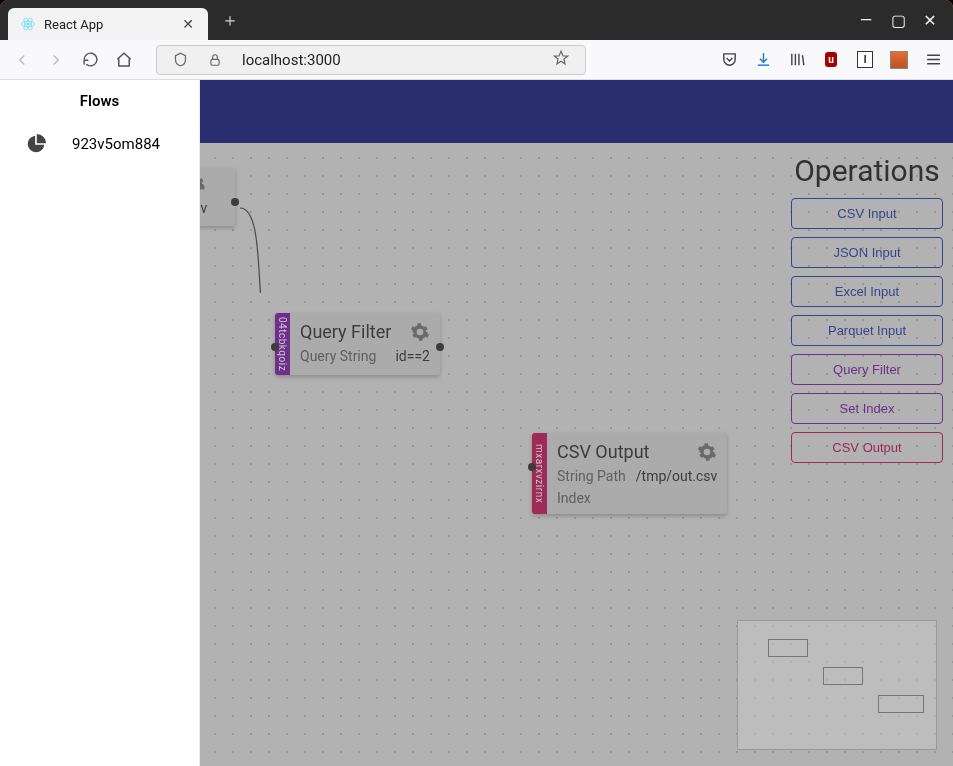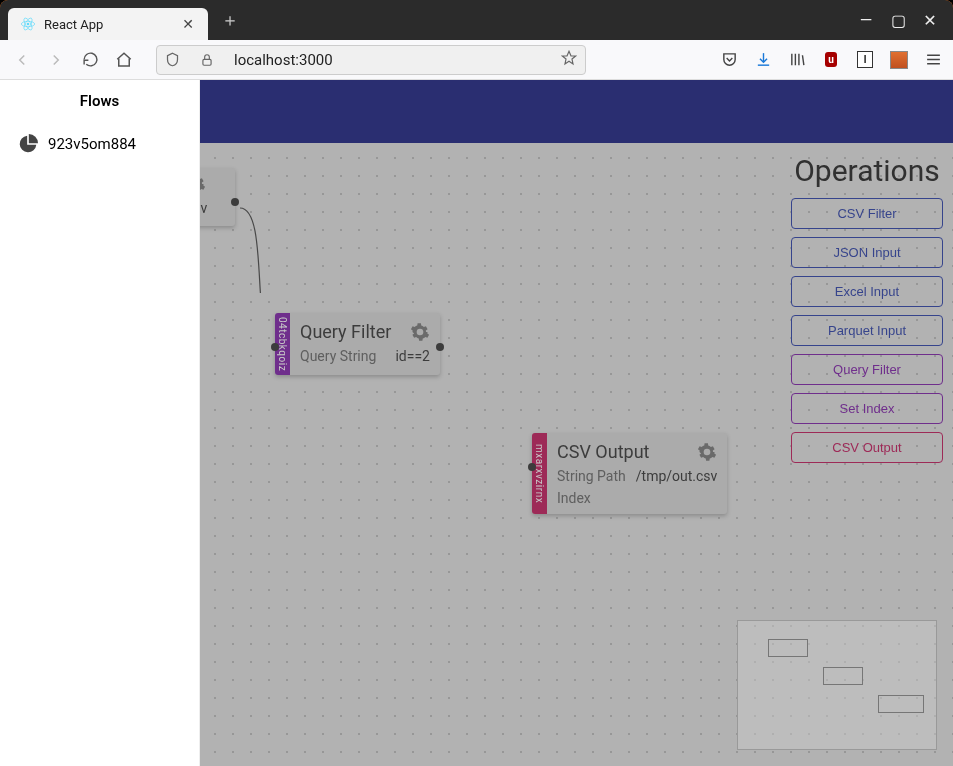--- a/index.html
+++ b/index.html
@@ -13,36 +13,36 @@
   .tab-title { font-size: 13px; flex: 1; }
   .tab-close { width: 16px; height: 16px; display: flex; align-items: center; justify-content: center; cursor: pointer; font-size: 14px; color: #444; }
   .tab-add { width: 28px; height: 28px; display: flex; align-items: center; justify-content: center; color: #ccc; margin-left: 8px; cursor: pointer; font-size: 18px; }
   .titlebar-spacer { flex: 1; }
   .window-controls { display: flex; gap: 18px; color: #eee; padding: 0 8px; }
   .window-controls span { cursor: pointer; width: 14px; text-align: center; }
   
   .toolbar { height: 40px; background: #f9f9fb; display: flex; align-items: center; padding: 0 10px; gap: 10px; border-bottom: 1px solid #ddd; }
   .nav-btn { width: 24px; height: 24px; display: flex; align-items: center; justify-content: center; cursor: pointer; color: #555; }
   .nav-btn.disabled { color: #bbb; cursor: default; }
-  .urlbar { flex: 1; max-width: 430px; margin-left: 10px; height: 30px; background: #f0f0f0; border: 1px solid #ccc; border-radius: 4px; display: flex; align-items: center; padding: 0 8px; gap: 20px; }
+  .urlbar { flex: 1; max-width: 430px; margin-left: 10px; height: 30px; background: #f0f0f0; border: 1px solid #ccc; border-radius: 4px; display: flex; align-items: center; padding: 0 16px; gap: 20px; }
   .urlbar .url-text { font-size: 15px; color: #222; }
   .urlbar .star { margin-left: auto; color: #666; cursor: pointer; }
   .toolbar-right { display: flex; gap: 14px; margin-left: auto; align-items: center; color: #444; }
   .toolbar-icon { width: 20px; height: 20px; display: flex; align-items: center; justify-content: center; cursor: pointer; }
   .ublock { background: #a60000; color: white; border-radius: 3px; font-size: 10px; font-weight: bold; padding: 2px 3px; }
   .instapaper { background: #fff; border: 1px solid #333; color: #333; font-size: 11px; font-weight: bold; padding: 1px 5px; }
   .monkey { width: 18px; height: 18px; background: linear-gradient(#e07030, #c05020); border: 1px solid #888; }
   
   
   .page { flex: 1; background: #fff; position: relative; overflow: hidden; }
   .app-header { position: absolute; left: 0; right: 0; top: 0; height: 63px; background: #2a2e71; }
   
   .sidebar { position: absolute; left: 0; top: 0; width: 200px; height: 100%; background: #fff; z-index: 5; border-right: 1px solid #eee; }
   .sidebar-title { font-size: 15px; font-weight: 600; text-align: center; padding: 12px 0; }
-  .sidebar-item { display: flex; align-items: center; padding: 12px 18px; cursor: pointer; }
+  .sidebar-item { display: flex; align-items: center; gap: 16px; padding: 12px 26px; cursor: pointer; }
   .sidebar-item .pie-icon { width: 20px; height: 20px; color: #444; }
   .sidebar-item-label { font-size: 15px; margin-left: 10px; }
   
   .canvas-area { position: absolute; left: 200px; right: 0; top: 63px; bottom: 0; background: #e0e0e0; }
   .dots-bg { position: absolute; inset: 0; background-image: radial-gradient(circle, #b8b8b8 1px, transparent 1px); background-size: 18px 18px; background-position: 6px 6px; }
   .dim-overlay { position: absolute; inset: 0; background: rgba(80,80,80,0.32); }
   
   
   .node { position: absolute; display: flex; border-radius: 3px; box-shadow: 0 2px 4px rgba(0,0,0,0.25); background: #d6d6d6; }
   .node-tag { writing-mode: vertical-rl; text-orientation: mixed; font-size: 10px; color: #fff; padding: 4px 2px; border-radius: 3px 0 0 3px; display: flex; align-items: center; justify-content: center; letter-spacing: 0.5px; }
@@ -252,21 +252,21 @@
           <div class="node-row">
             <span>Index</span>
             <span class="val"></span>
           </div>
         </div>
         <div class="port" style="left:-4px; top:30px;"></div>
       </div>
 
       <div class="ops-panel">
         <div class="ops-title">Operations</div>
-        <button class="op-btn op-blue">CSV Filter</button>
+        <button class="op-btn op-blue">CSV Input</button>
         <button class="op-btn op-blue">JSON Input</button>
         <button class="op-btn op-blue">Excel Input</button>
         <button class="op-btn op-blue">Parquet Input</button>
         <button class="op-btn op-purple">Query Filter</button>
         <button class="op-btn op-purple">Set Index</button>
         <button class="op-btn op-pink">CSV Output</button>
       </div>
 
       <div class="minimap">
         <div class="minimap-box" style="left:30px; top:18px; width:40px; height:18px;"></div>

